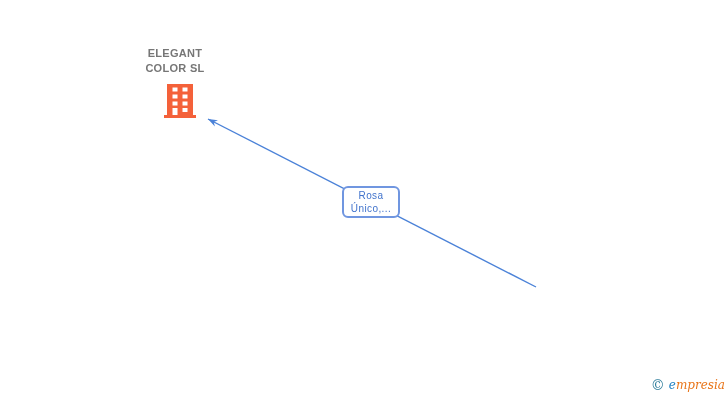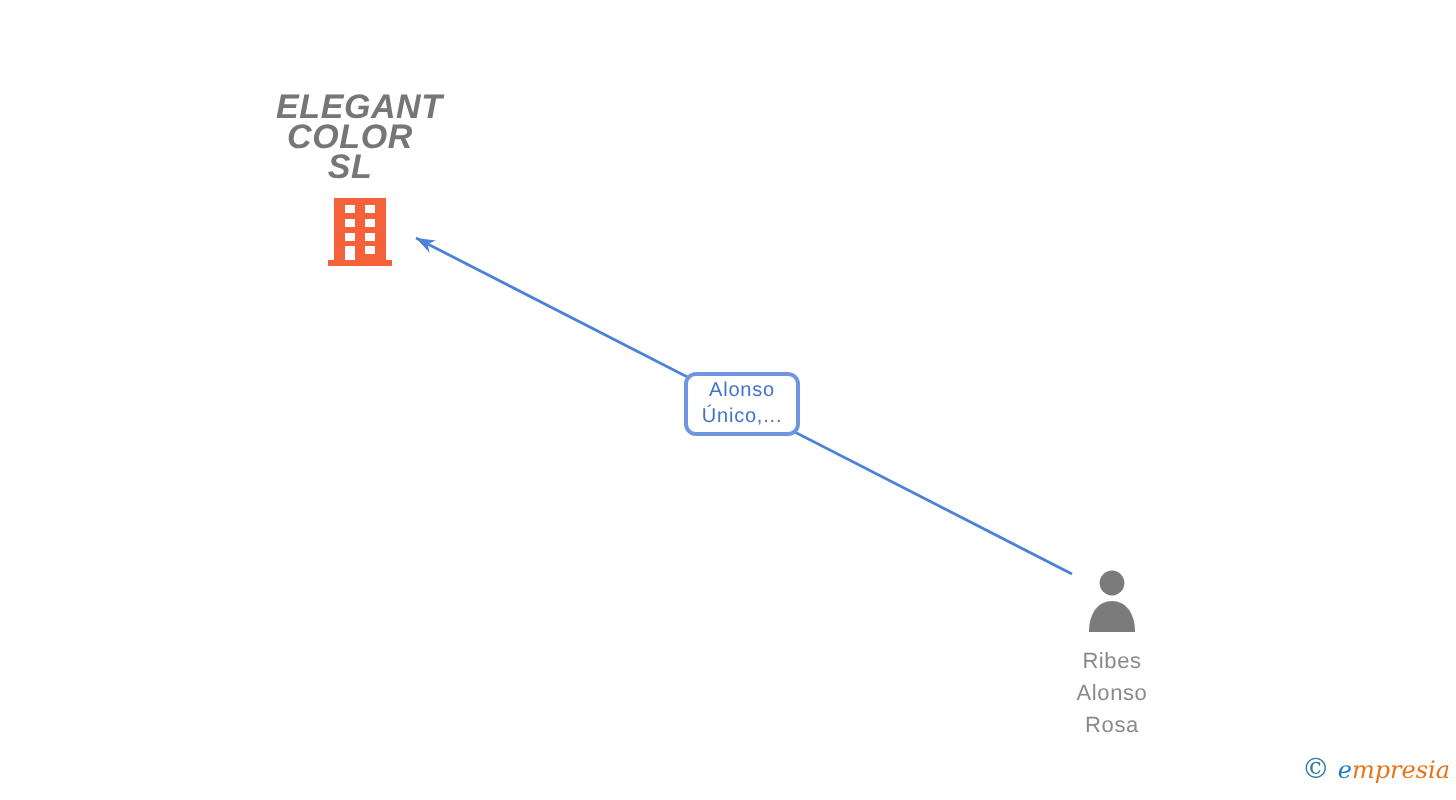--- a/index.html
+++ b/index.html
@@ -11,22 +11,22 @@
   }
   .canvas {
     position:relative; width:728px; height:400px; background:#ffffff; overflow:hidden;
   }
   .edge-svg { position:absolute; left:0; top:0; width:728px; height:400px; }
 
   .node { position:absolute; text-align:center; cursor:pointer; }
 
   .company-node { left:138px; top:46px; width:74px; }
   .company-name {
-    font-size:17px; font-weight:bold; color:#767676;
-    line-height:15px; letter-spacing:0.3px;font-style:italic;
+    font-size:11px; font-weight:bold; color:#767676;
+    line-height:15px; letter-spacing:0.3px;
   }
   .building-icon-svg { display:block; margin:8px 0 0 26px; }
 
   .person-node { left:530px; top:284px; width:52px; }
   .person-icon-svg { display:block; margin:0 auto; }
   .person-name {
     margin-top:7px; font-size:11px; color:#8a8a8a;
     line-height:16px; letter-spacing:0.3px;
   }
 
@@ -77,28 +77,21 @@
       <rect x="18.5" y="3.5" width="5" height="4" fill="#ffffff"></rect>
       <rect x="8.5" y="10.5" width="5" height="4" fill="#ffffff"></rect>
       <rect x="18.5" y="10.5" width="5" height="4" fill="#ffffff"></rect>
       <rect x="8.5" y="17.5" width="5" height="4" fill="#ffffff"></rect>
       <rect x="18.5" y="17.5" width="5" height="4" fill="#ffffff"></rect>
       <rect x="8.5" y="24" width="5" height="7" fill="#ffffff"></rect>
       <rect x="18.5" y="24" width="5" height="4" fill="#ffffff"></rect>
     </svg>
   </div>
 
-  <div class="edge-label">Alonso Único,...</div>
+  <div class="edge-label">Rosa Único,...</div>
 
-  <div class="node person-node">
-    <svg class="person-icon-svg" width="28" height="32" viewBox="0 0 28 32">
-      <circle cx="14" cy="7.5" r="6.2" fill="#7b7b7b"></circle>
-      <path d="M2.5 32 C2.5 22 7.5 16.5 14 16.5 C20.5 16.5 25.5 22 25.5 32 Z" fill="#7b7b7b"></path>
-    </svg>
-    <div class="person-name">Ribes Alonso Rosa</div>
-  </div>
 
   <div class="watermark">
     <span class="wm-copy">©</span>
     <span class="wm-brand"><span class="wm-e">e</span><span class="wm-rest">mpresia</span></span>
   </div>
 
 </div>
 
 </body></html>

